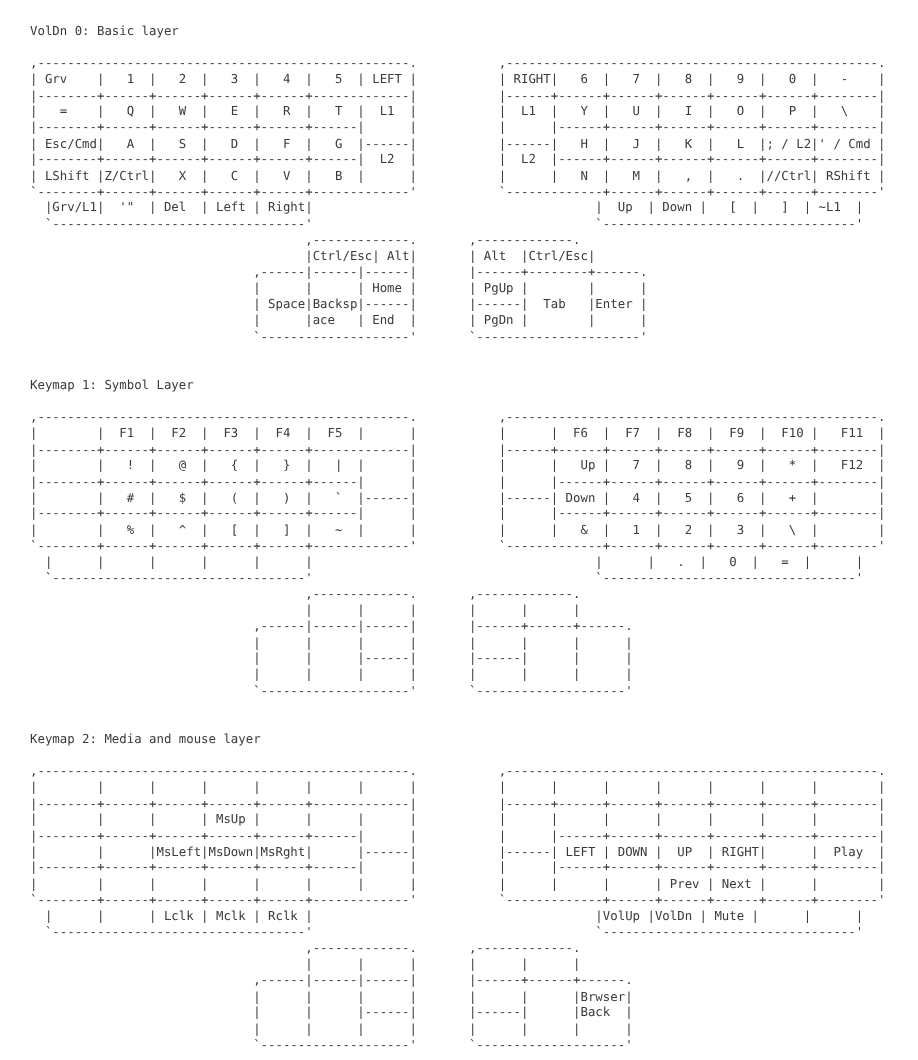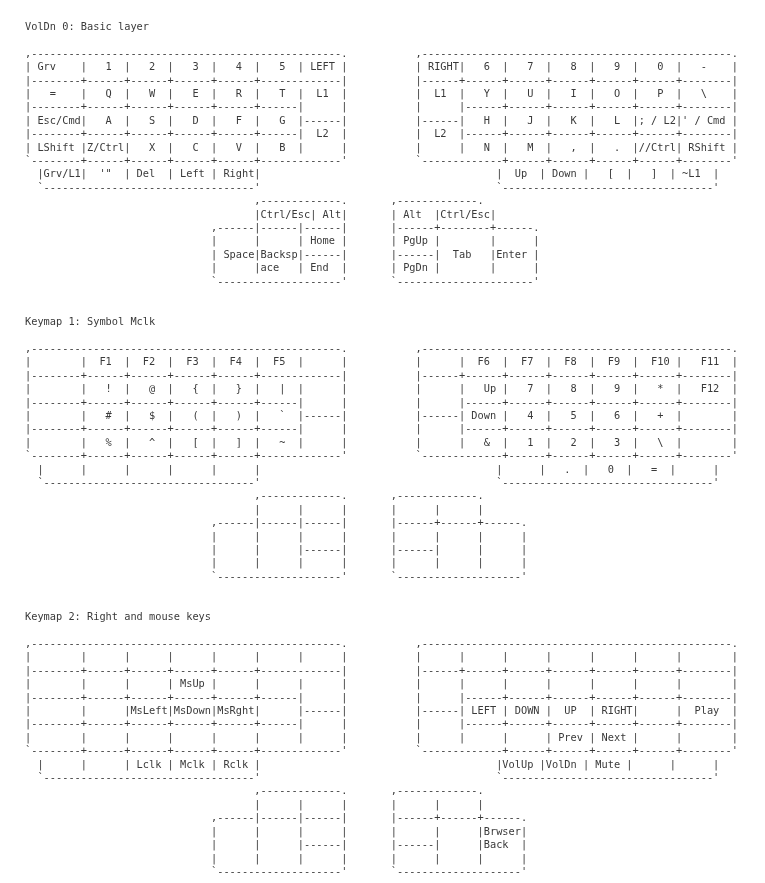--- a/index.html
+++ b/index.html
@@ -39,21 +39,21 @@
                                      ,-------------.       ,-------------.
                                      |Ctrl/Esc| Alt|       | Alt  |Ctrl/Esc|
                               ,------|------|------|       |------+--------+------.
                               |      |      | Home |       | PgUp |        |      |
                               | Space|Backsp|------|       |------|  Tab   |Enter |
                               |      |ace   | End  |       | PgDn |        |      |
                               `--------------------'       `----------------------'</pre>
   </section>
 
   <section class="keymap">
-    <pre class="title" style="color: rgb(58, 58, 58);">Keymap 1: Symbol Mclk</pre>
+    <pre class="title" style="color: rgb(58, 58, 58);">Keymap 1: Symbol Layer</pre>
     <pre class="art" style="color: rgb(58, 58, 58);">,--------------------------------------------------.           ,--------------------------------------------------.
 |        |  F1  |  F2  |  F3  |  F4  |  F5  |      |           |      |  F6  |  F7  |  F8  |  F9  |  F10 |   F11  |
 |--------+------+------+------+------+-------------|           |------+------+------+------+------+------+--------|
 |        |   !  |   @  |   {  |   }  |   |  |      |           |      |   Up |   7  |   8  |   9  |   *  |   F12  |
 |--------+------+------+------+------+------|      |           |      |------+------+------+------+------+--------|
 |        |   #  |   $  |   (  |   )  |   `  |------|           |------| Down |   4  |   5  |   6  |   +  |        |
 |--------+------+------+------+------+------|      |           |      |------+------+------+------+------+--------|
 |        |   %  |   ^  |   [  |   ]  |   ~  |      |           |      |   &amp;  |   1  |   2  |   3  |   \  |        |
 `--------+------+------+------+------+-------------'           `-------------+------+------+------+------+--------'
   |      |      |      |      |      |                                      |      |   .  |   0  |   =  |      |
@@ -61,21 +61,21 @@
                                      ,-------------.       ,-------------.
                                      |      |      |       |      |      |
                               ,------|------|------|       |------+------+------.
                               |      |      |      |       |      |      |      |
                               |      |      |------|       |------|      |      |
                               |      |      |      |       |      |      |      |
                               `--------------------'       `--------------------'</pre>
   </section>
 
   <section class="keymap">
-    <pre class="title" style="color: rgb(58, 58, 58);">Keymap 2: Right and mouse keys</pre>
+    <pre class="title" style="color: rgb(58, 58, 58);">Keymap 2: Media and mouse layer</pre>
     <pre class="art" style="color: rgb(58, 58, 58);">,--------------------------------------------------.           ,--------------------------------------------------.
 |        |      |      |      |      |      |      |           |      |      |      |      |      |      |        |
 |--------+------+------+------+------+-------------|           |------+------+------+------+------+------+--------|
 |        |      |      | MsUp |      |      |      |           |      |      |      |      |      |      |        |
 |--------+------+------+------+------+------|      |           |      |------+------+------+------+------+--------|
 |        |      |MsLeft|MsDown|MsRght|      |------|           |------| LEFT | DOWN |  UP  | RIGHT|      |  Play  |
 |--------+------+------+------+------+------|      |           |      |------+------+------+------+------+--------|
 |        |      |      |      |      |      |      |           |      |      |      | Prev | Next |      |        |
 `--------+------+------+------+------+-------------'           `-------------+------+------+------+------+--------'
   |      |      | Lclk | Mclk | Rclk |                                      |VolUp |VolDn | Mute |      |      |

